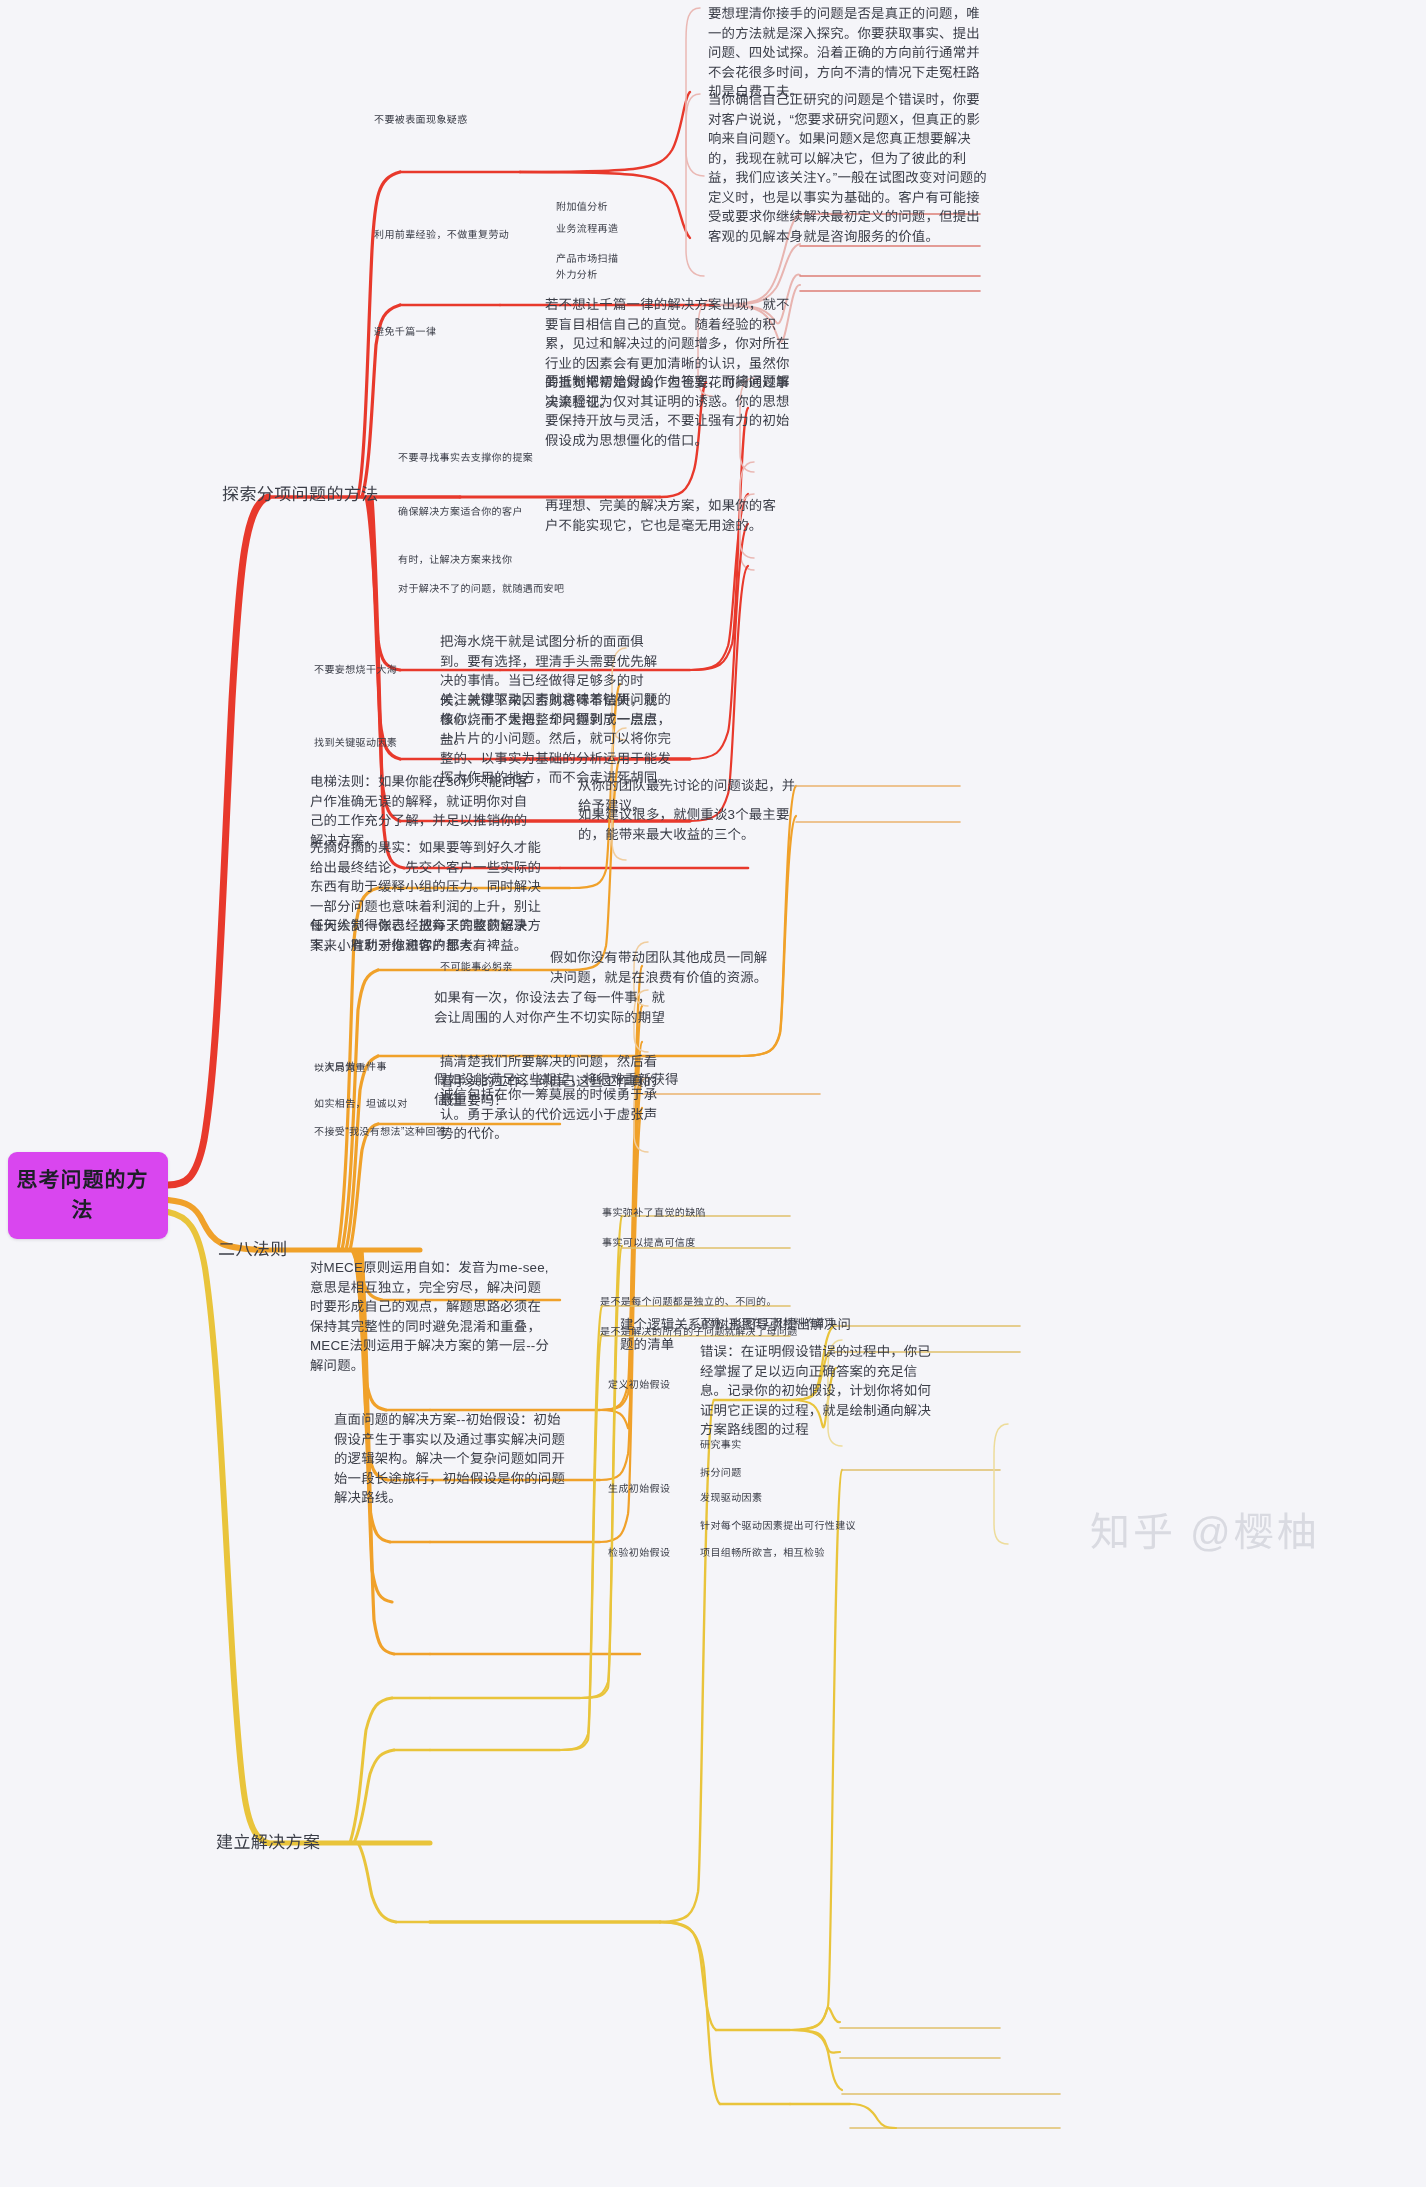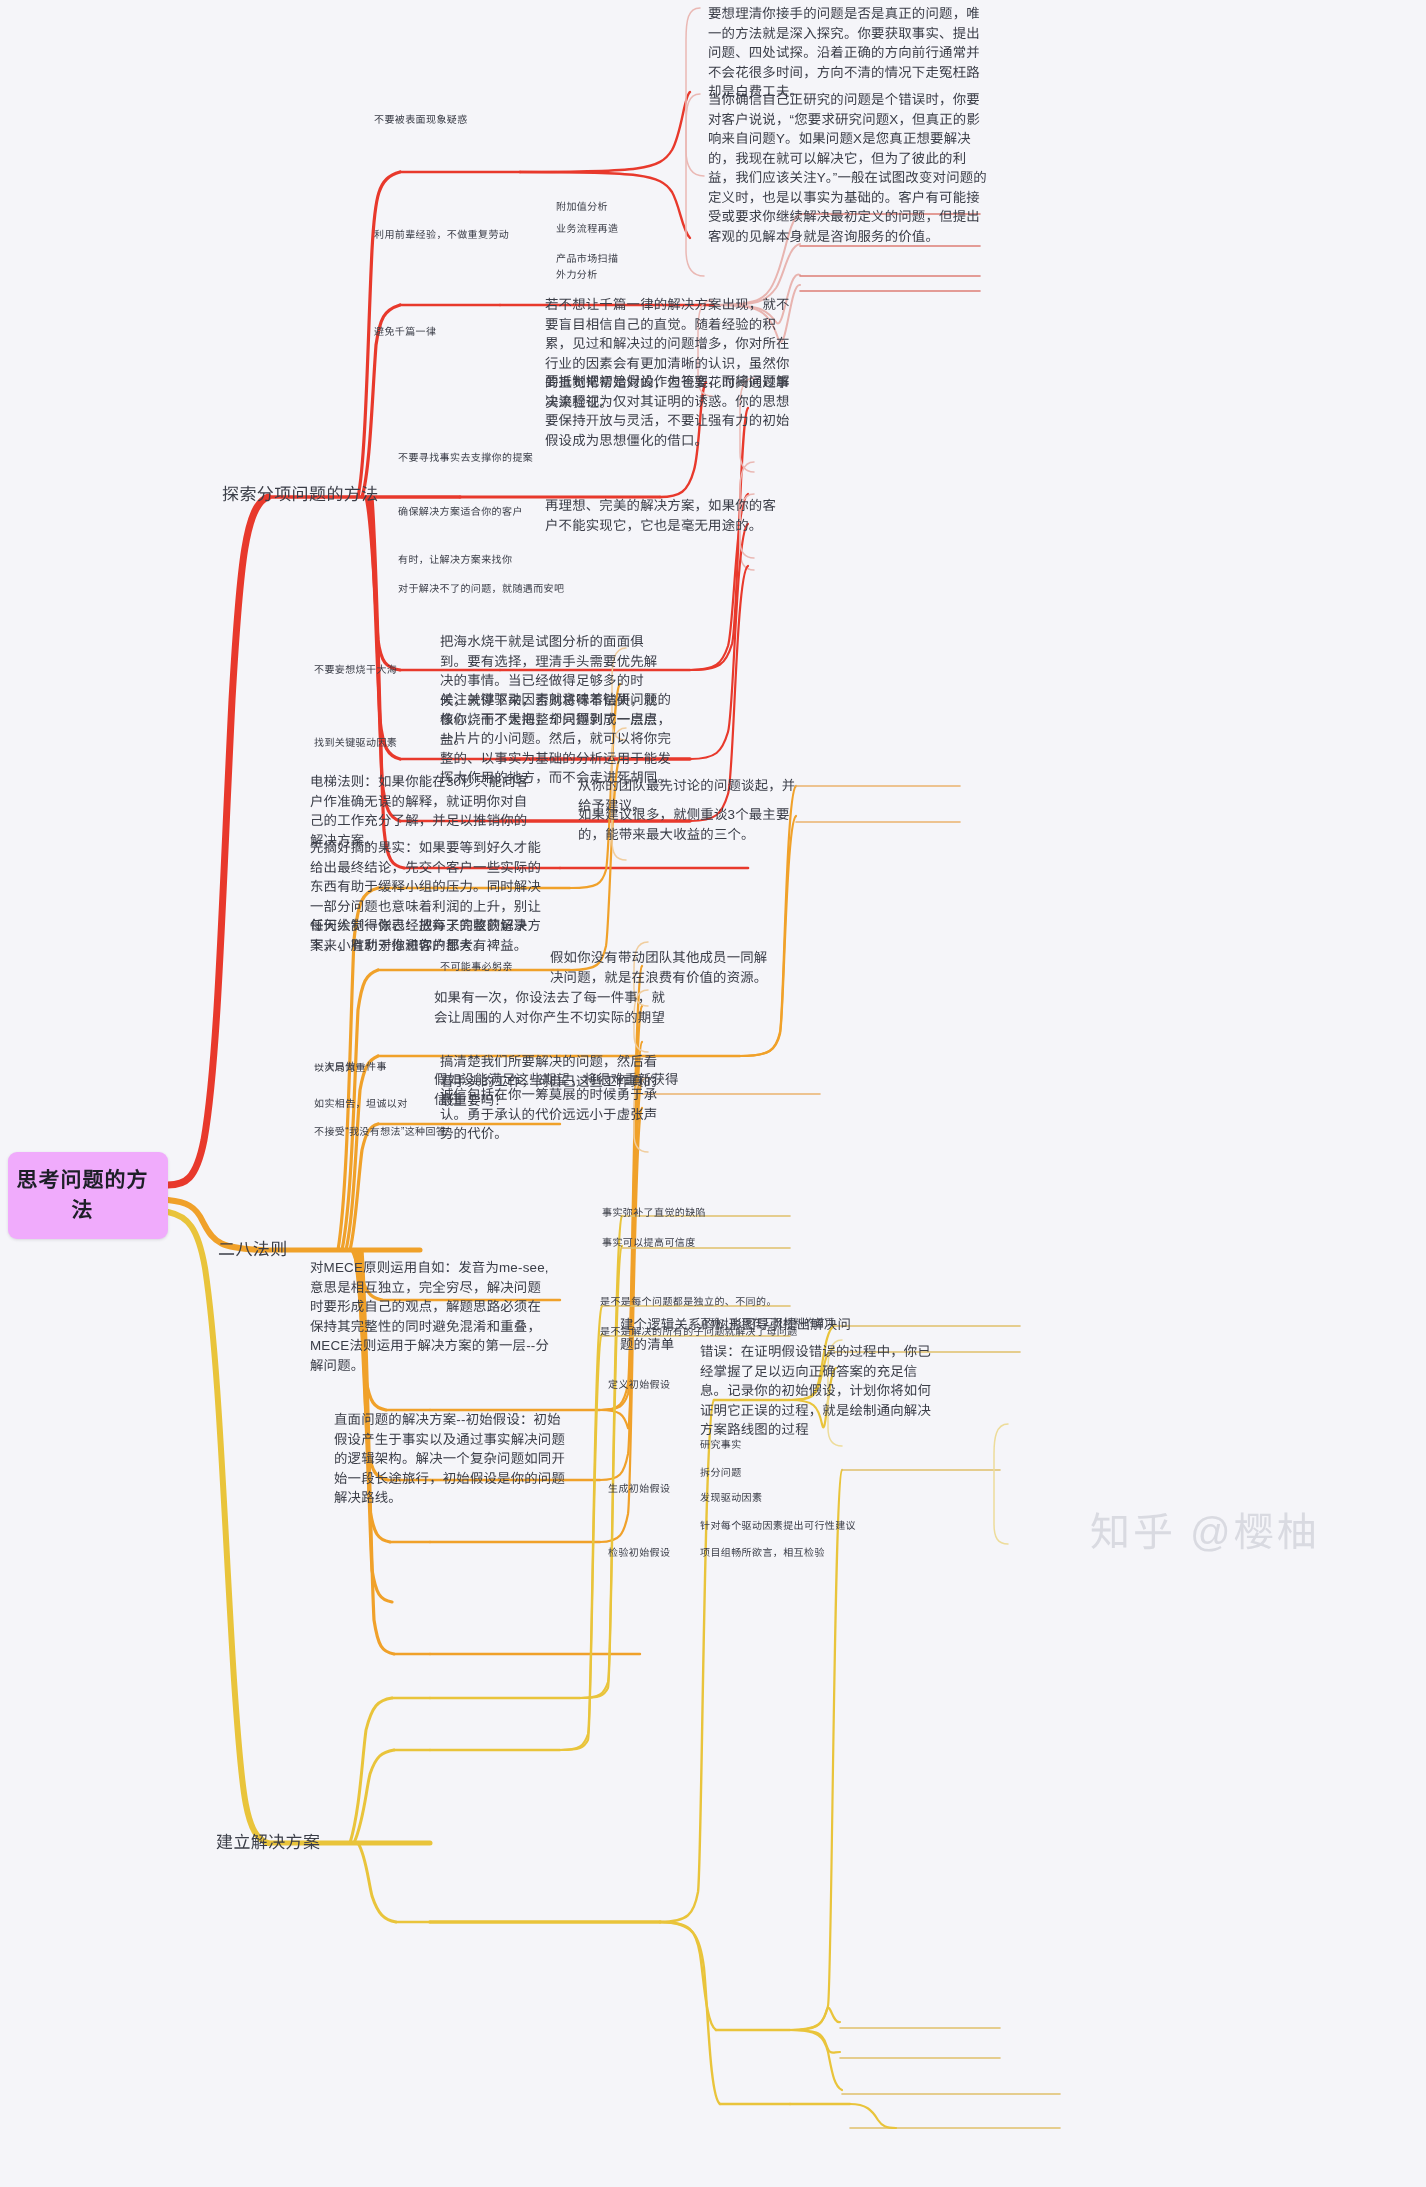--- a/index.html
+++ b/index.html
@@ -29,21 +29,21 @@
   }
   .node {
     position: absolute;
     box-sizing: border-box;
     line-height: 1.42;
     white-space: pre-wrap;
     color: #3a3d47;
   }
   
   .root {
-    background: #f0abfc;
+    background: #d946ef;
     border-radius: 9px;
     box-shadow: 0 1px 3px rgba(40,40,60,0.14);
     font-size: 21px;
     font-weight: bold;
     color: #1d1f27;
     padding: 13px 18px 14px 7px;
     letter-spacing: 1px;
   }
   
   .lbl {

